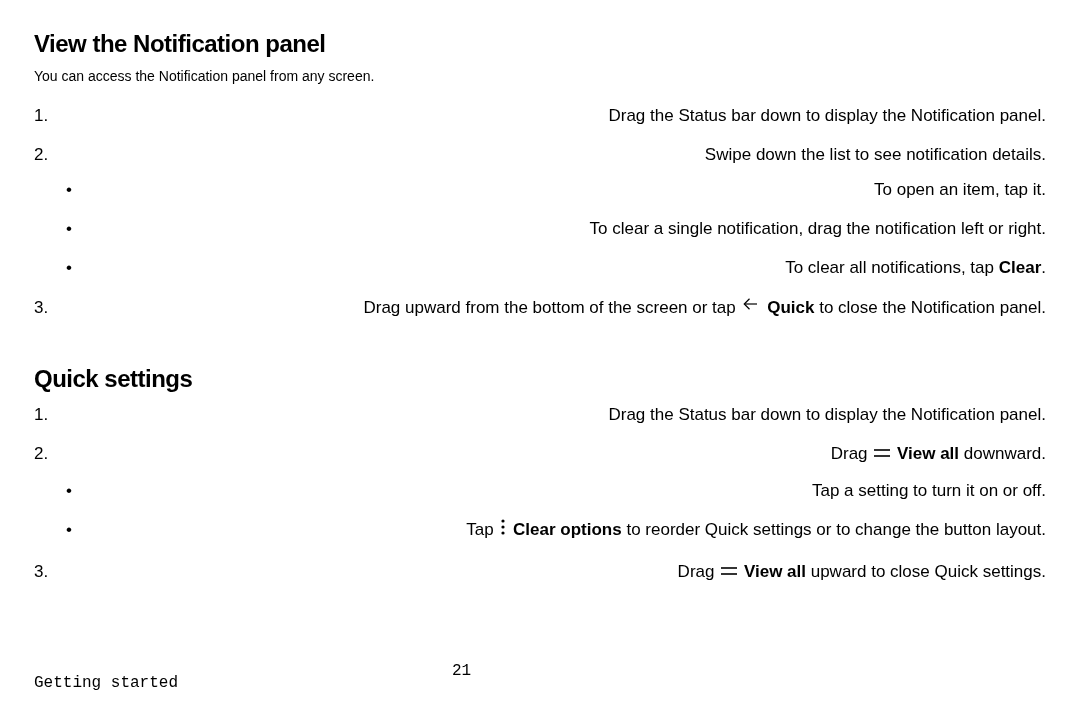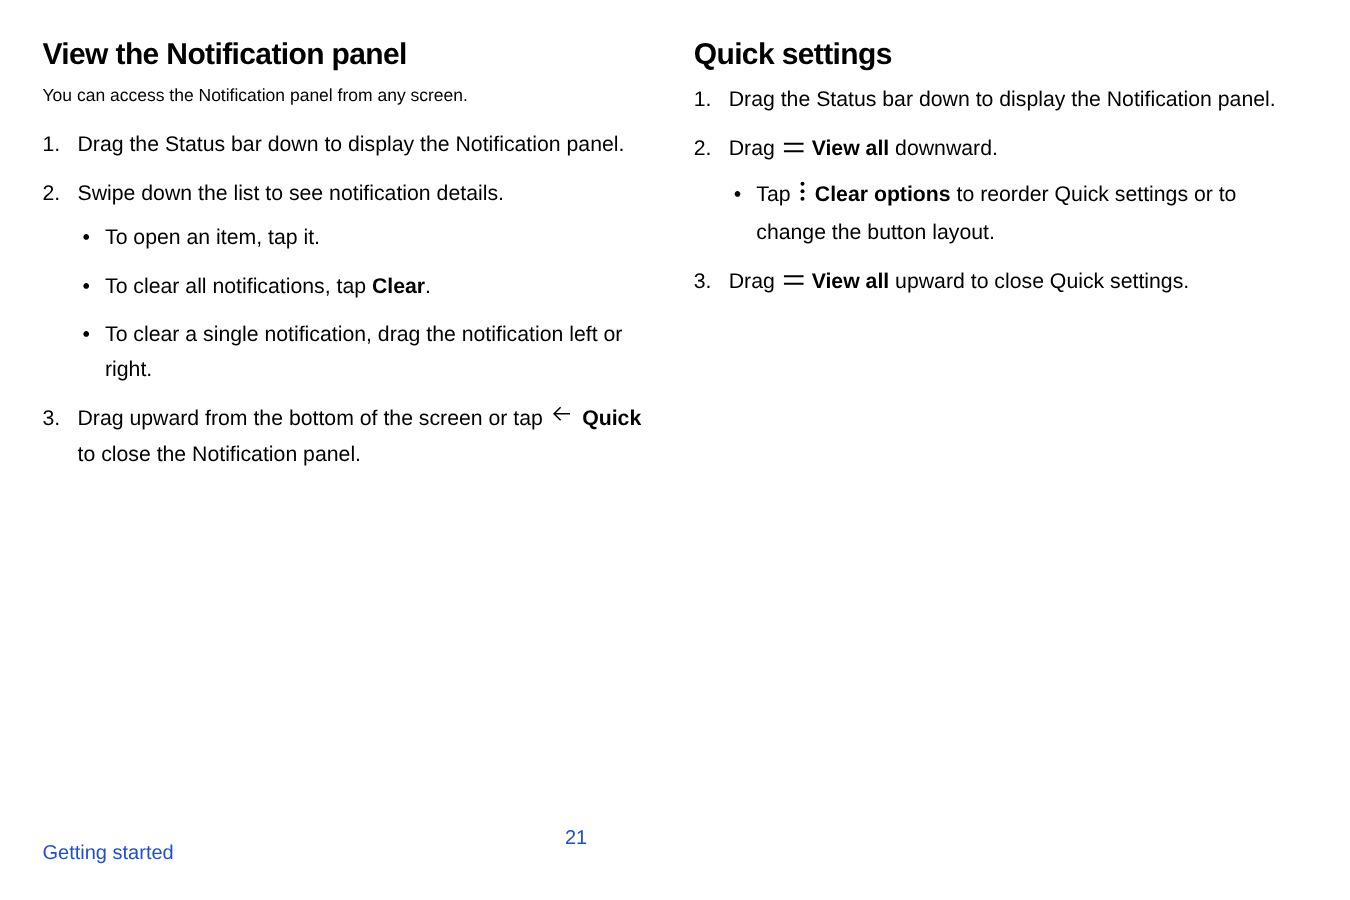--- a/index.html
+++ b/index.html
@@ -8,37 +8,39 @@
     height: 720px;
     background: #fff;
     font-family: Arial, Helvetica, sans-serif;
     color: #000;
     position: relative;
     padding: 30px 34px 0 34px;
   }
   .columns {
     display: flex;
     gap: 30px;
+    flex-direction: column;
   }
   .col { flex: 1; }
   h2 {
     font-size: 24px;
     font-weight: 900;
     letter-spacing: -0.5px;
     margin-bottom: 8px;
   }
   .intro {
     font-size: 14px;
     line-height: 1.55;
     margin-bottom: 14px;
   }
   ol {
     list-style: none;
     counter-reset: step;
     font-size: 17px;
+    text-align: right;
   }
   ol > li {
     counter-increment: step;
     position: relative;
     padding-left: 28px;
     line-height: 1.6;
     margin-bottom: 12px;
   }
   ol > li::before {
     content: counter(step) ".";
@@ -68,21 +70,22 @@
     display: inline-block;
     vertical-align: middle;
     margin: 0 2px 2px 2px;
   }
   .footer {
     position: absolute;
     bottom: 28px;
     left: 34px;
     width: 1012px;
     font-size: 16px;
-    color: #1d4ed8;
+    color: #000000;
+    font-family: Liberation Mono, monospace;
   }
   .footer-page {
     position: absolute;
     left: 418px;
     bottom: 12px;
   }
 </style>
 </head>
 <body>
 
@@ -90,24 +93,24 @@
 
   <div class="col">
     <h2>View the Notification panel</h2>
     <p class="intro">You can access the Notification panel from any screen.</p>
     <ol>
       <li>Drag the Status bar down to display the Notification panel.</li>
       <li>
         <span>Swipe down the list to see notification details.</span>
         <ul>
           <li>To open an item, tap it.</li>
+          <li>To clear a single notification, drag the notification left or right.</li>
           <li>
             <span>To clear all notifications, tap </span><span class="bold">Clear</span><span>.</span>
           </li>
-          <li>To clear a single notification, drag the notification left or right.</li>
         </ul>
       </li>
       <li>
         <span>Drag upward from the bottom of the screen or tap </span><span class="icon"><svg width="18" height="18" viewBox="0 0 24 24" fill="none" stroke="#000" stroke-width="1.6">
               <line x1="20" y1="12" x2="4" y2="12"></line>
               <polyline points="10,5 3,12 10,19"></polyline>
             </svg></span> <span class="bold">Quick</span><span> to close the Notification panel.</span>
       </li>
     </ol>
   </div>
@@ -115,20 +118,21 @@
   <div class="col">
     <h2>Quick settings</h2>
     <ol>
       <li>Drag the Status bar down to display the Notification panel.</li>
       <li>
         <span>Drag </span><span class="icon"><svg width="16" height="12" viewBox="0 0 16 12" fill="none" stroke="#000" stroke-width="1.6">
               <line x1="0" y1="3" x2="16" y2="3"></line>
               <line x1="0" y1="9" x2="16" y2="9"></line>
             </svg></span> <span class="bold">View all</span><span> downward.</span>
         <ul>
+          <li>Tap a setting to turn it on or off.</li>
           <li>
             <span>Tap </span><span class="icon"><svg width="6" height="16" viewBox="0 0 6 16" fill="#000">
                   <circle cx="3" cy="2" r="1.6"></circle>
                   <circle cx="3" cy="8" r="1.6"></circle>
                   <circle cx="3" cy="14" r="1.6"></circle>
                 </svg></span> <span class="bold">Clear options</span><span> to reorder Quick settings or to change the button layout.</span>
           </li>
         </ul>
       </li>
       <li>

